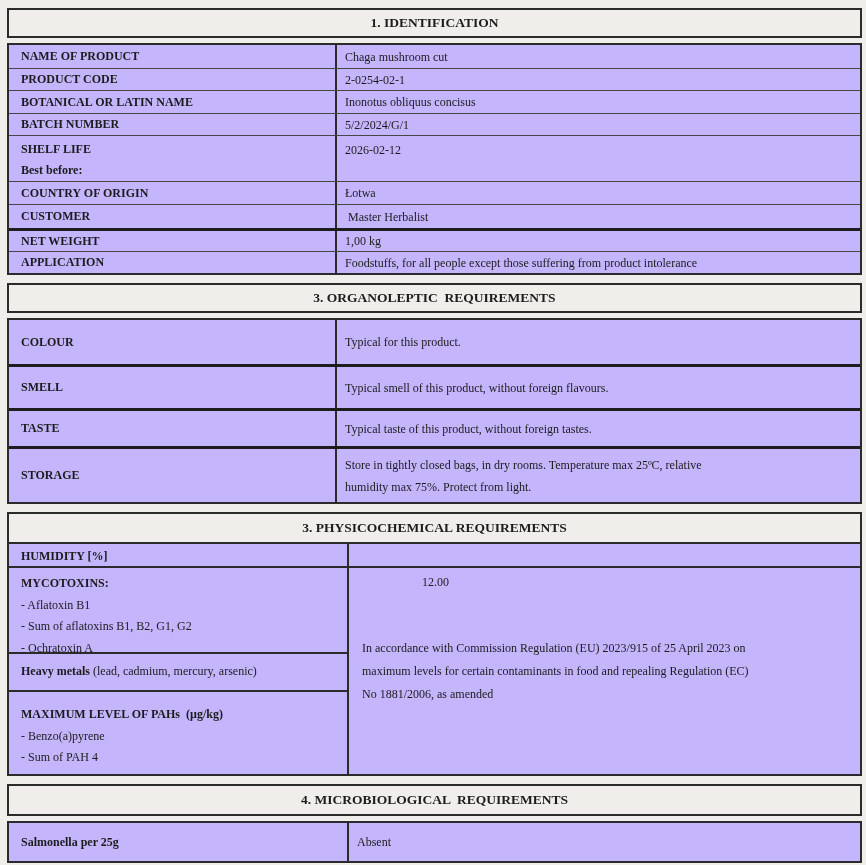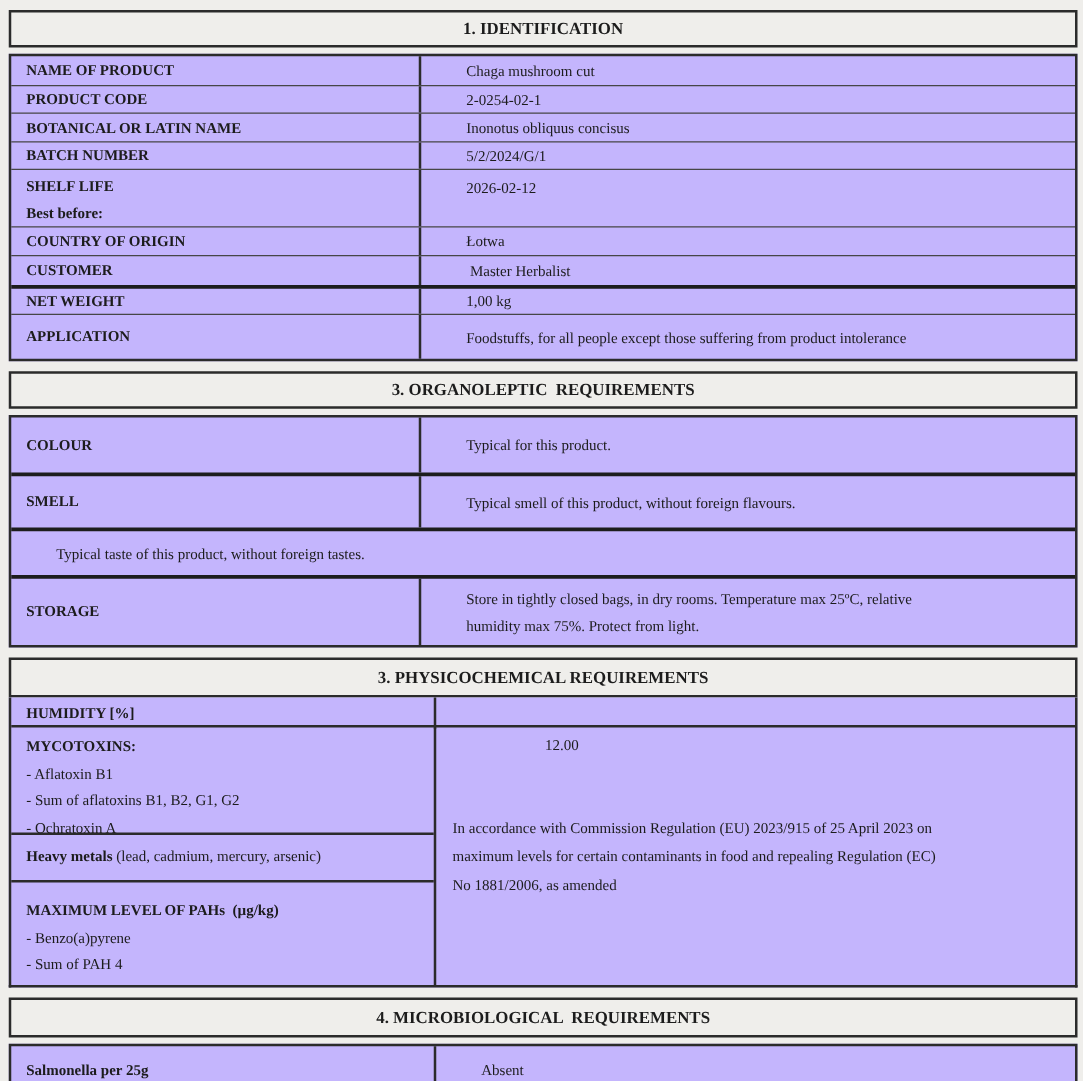--- a/index.html
+++ b/index.html
@@ -45,21 +45,20 @@
     white-space: pre-wrap;
     line-height: 21px;
   }
   .t12 .lbl { width: 328px; }
   .t34 .lbl { width: 340px; }
   .val {
     flex: 1;
     padding: 2px 6px 2px 8px;
     white-space: pre-wrap;
     line-height: 22px;
-    margin-left: 28px;
   }
 
   
   .merge { display: flex; }
   .mleft { width: 340px; border-right: 2px solid #2b2b2b; }
   .mcell { padding: 5px 6px 2px 12px; font-size: 12px; line-height: 21.5px; }
   .mcell + .mcell { border-top: 2px solid #2b2b2b; }
   .mcell.center { display: flex; align-items: center; padding-top: 2px; }
   .m-title { font-weight: bold; }
   .m-bold { font-weight: bold; }
@@ -103,41 +102,42 @@
         <div class="val">Łotwa</div>
       </div>
       <div class="row sep" style="height:24px">
         <div class="lbl">CUSTOMER</div>
         <div class="val"> Master Herbalist</div>
       </div>
       <div class="row sep3" style="height:23px">
         <div class="lbl">NET WEIGHT</div>
         <div class="val">1,00 kg</div>
       </div>
-      <div class="row sep" style="height:36px">
+      <div class="row sep" style="height:22px">
         <div class="lbl">APPLICATION</div>
         <div class="val">Foodstuffs, for all people except those suffering from product intolerance</div>
       </div>
     </div>
   </section>
 
   <section class="sec t12">
     <div class="hdr hdr-gap">
       <span class="hdr-text">3. ORGANOLEPTIC  REQUIREMENTS</span>
     </div>
     <div class="box">
       <div class="row" style="height:44px">
         <div class="lbl">COLOUR</div>
         <div class="val">Typical for this product.</div>
       </div>
       <div class="row sep3" style="height:44px">
         <div class="lbl">SMELL</div>
         <div class="val">Typical smell of this product, without foreign flavours.</div>
       </div>
       <div class="row sep3" style="height:38px">
+        <div class="lbl">TASTE</div>
         <div class="val">Typical taste of this product, without foreign tastes.</div>
       </div>
       <div class="row sep3" style="height:56px">
         <div class="lbl">STORAGE</div>
         <div class="val">Store in tightly closed bags, in dry rooms. Temperature max 25ºC, relative
 humidity max 75%. Protect from light.</div>
       </div>
     </div>
   </section>
 

